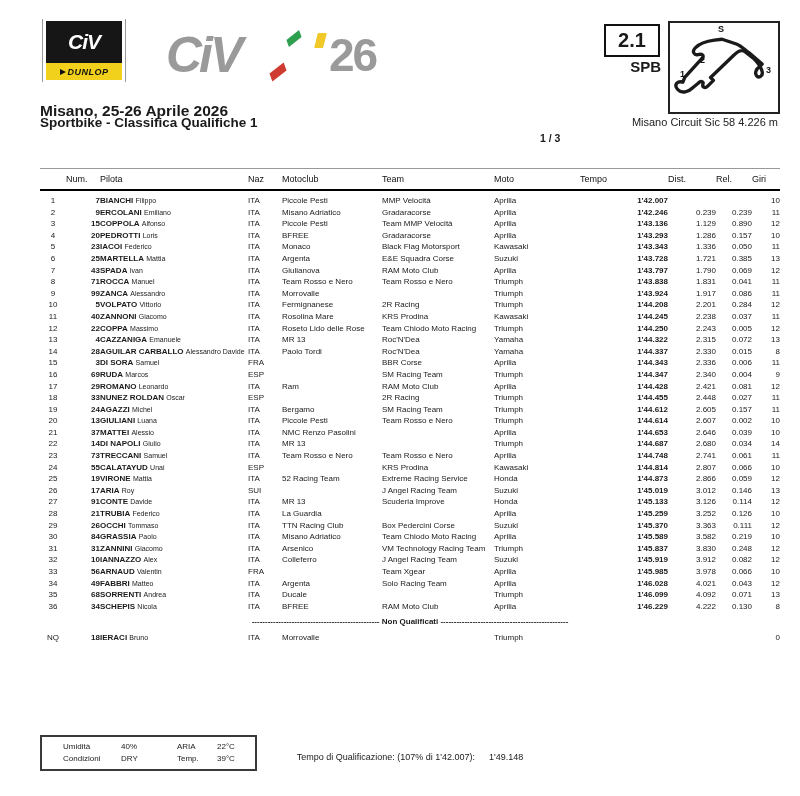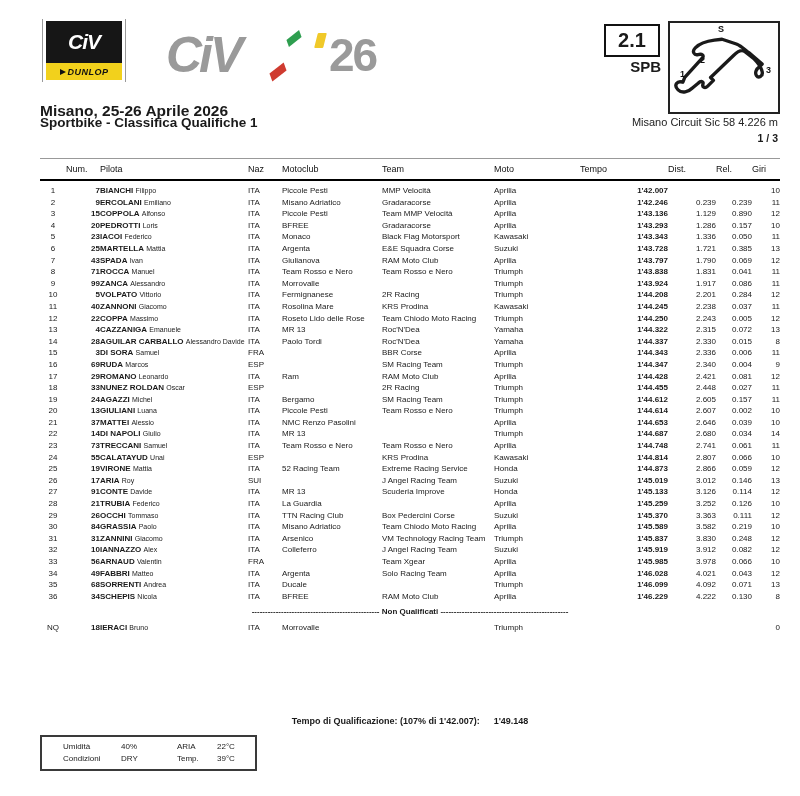--- a/index.html
+++ b/index.html
@@ -38,28 +38,28 @@
              display:flex;align-items:center;justify-content:center;font-size:20px;font-weight:bold;}
   .spb{position:absolute;left:604px;top:58px;width:57px;text-align:right;font-size:15px;font-weight:bold;}
 
   .circuit-box{position:absolute;left:668px;top:21px;width:108px;height:89px;border:2px solid #222;background:#fff;}
   .circuit-box .marker{position:absolute;font-size:9px;font-weight:bold;color:#111;}
   .m-s{left:48px;top:1px;}
   .m-2{left:30px;top:32px;}
   .m-1{left:10px;top:46px;}
   .m-3{left:96px;top:42px;}
   .circuit-caption{position:absolute;left:540px;top:116px;width:238px;text-align:right;font-size:11px;color:#222;}
-  .page-indicator{position:absolute;left:540px;top:132px;width:238px;text-align:right;font-size:10.5px;font-weight:bold;}
+  .page-indicator{position:absolute;left:540px;top:132px;width:238px;font-size:10.5px;font-weight:bold;}
 
   
   .event-title{position:absolute;left:40px;top:90px;font-size:15.5px;font-weight:bold;margin-top:12px;}
   .session-title{position:absolute;left:40px;top:115px;font-size:13.5px;font-weight:bold;}
 
   
-  .results-wrap{position:absolute;left:40px;top:158px;width:740px;}
+  .results-wrap{position:absolute;left:40px;top:168px;width:740px;}
   table.results{width:740px;border-collapse:collapse;table-layout:fixed;}
   table.results thead th{font-size:9px;font-weight:normal;color:#111;text-align:left;height:20px;
         vertical-align:middle;border-top:1px solid #999;border-bottom:2px solid #000;padding:0;}
   table.results td{font-size:8px;padding:0;height:11.6px;line-height:11.6px;white-space:nowrap;overflow:hidden;color:#1a1a1a;}
   tbody tr:first-child td{padding-top:4px;}
   .c-pos,th.h-pos{text-align:center;}
   .c-num,th.h-num{text-align:right;font-weight:bold;padding-right:2px;}
   th.h-num{font-weight:normal;}
   .c-pilota,th.h-pilota{padding-left:6px;text-align:left;}
   .c-pilota .last{font-weight:bold;}
@@ -67,21 +67,21 @@
   .c-moto{padding-left:5px;}
   th.h-moto{padding-left:5px;}
   .c-tempo,th.h-tempo{text-align:right;font-weight:bold;padding-right:4px;font-size:8.5px;}
   th.h-tempo{font-weight:normal;font-size:9px;}
   .c-dist,th.h-dist{text-align:right;padding-right:2px;}
   .c-rel,th.h-rel{text-align:right;padding-right:2px;}
   .c-giri,th.h-giri{text-align:right;padding-right:6px;}
   .divider-row td{text-align:center;font-size:8px;height:14px;line-height:14px;font-weight:bold;letter-spacing:0;}
 
   
-  .qual-line{position:absolute;left:40px;top:716px;width:740px;text-align:center;font-size:9px;font-weight:bold;}
+  .qual-line{position:absolute;left:40px;top:752px;width:740px;text-align:center;font-size:9px;font-weight:normal;}
   .qual-line .val{margin-left:14px;}
 
   .weather-box{position:absolute;left:40px;top:735px;width:186px;border:2px solid #3a3a3a;padding:4px 6px 4px 21px;}
   .weather-row{display:flex;font-size:8px;line-height:12px;}
   .weather-row .lbl1{width:58px;}
   .weather-row .val1{width:56px;}
   .weather-row .lbl2{width:40px;}
   .weather-row .val2{width:32px;}
 </style>
 </head>

